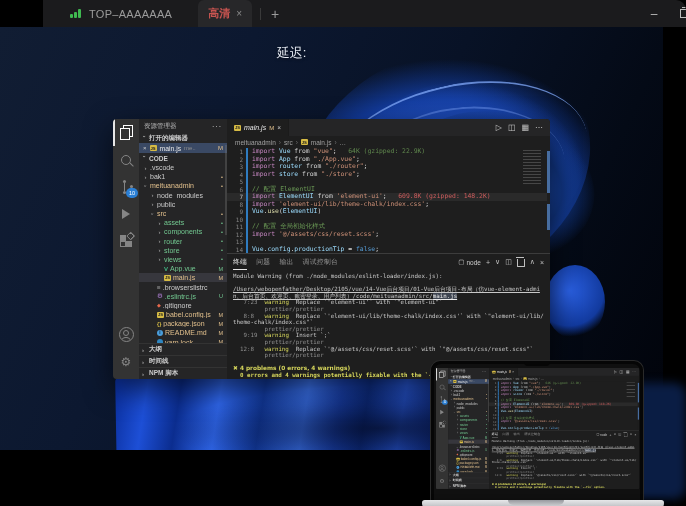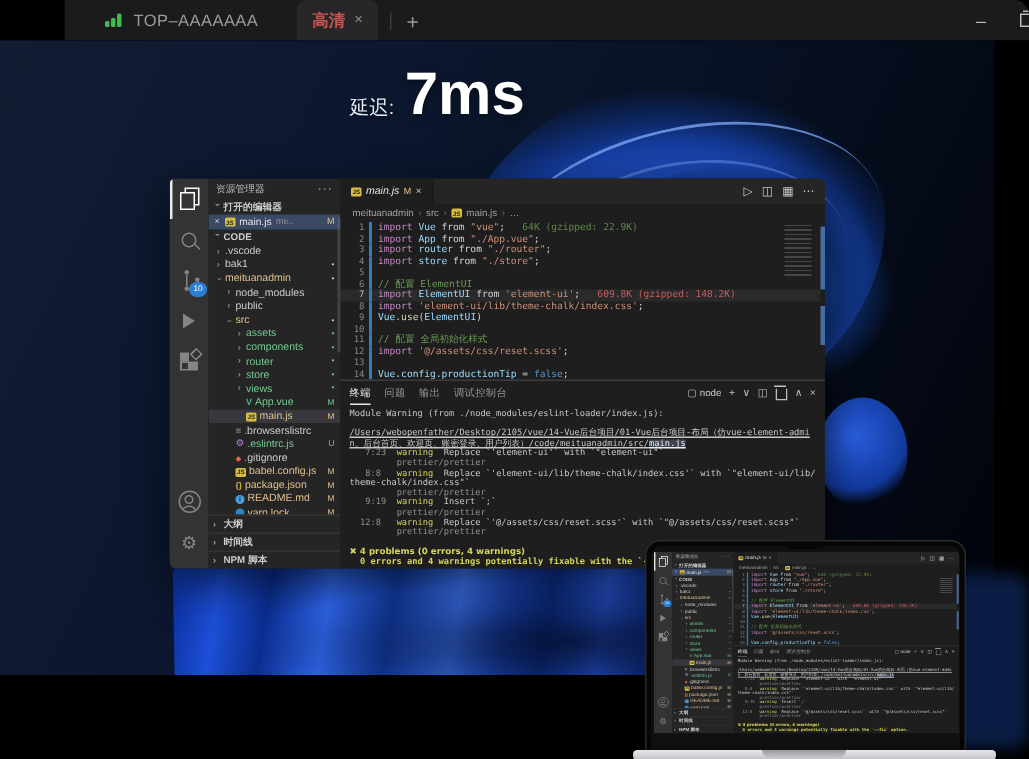--- a/index.html
+++ b/index.html
@@ -197,21 +197,20 @@
           <div class="petal p2"></div>
           <div class="petal p3"></div>
         <div class="arc a1"></div>
           <div class="arc a2"></div>
         <div class="band"></div>
           <div class="dome"></div>
       </div>
 
       <div class="latency">
         <span class="lab">延迟:</span>
-        <span class="val">7ms</span>
       </div>
 
       <div class="vscode-window">
         <div class="activitybar">
           <div class="ab-item active">
               <span class="ic-files"></span>
             </div>
           <div class="ab-item">
               <span class="ic-search"></span>
             </div>

